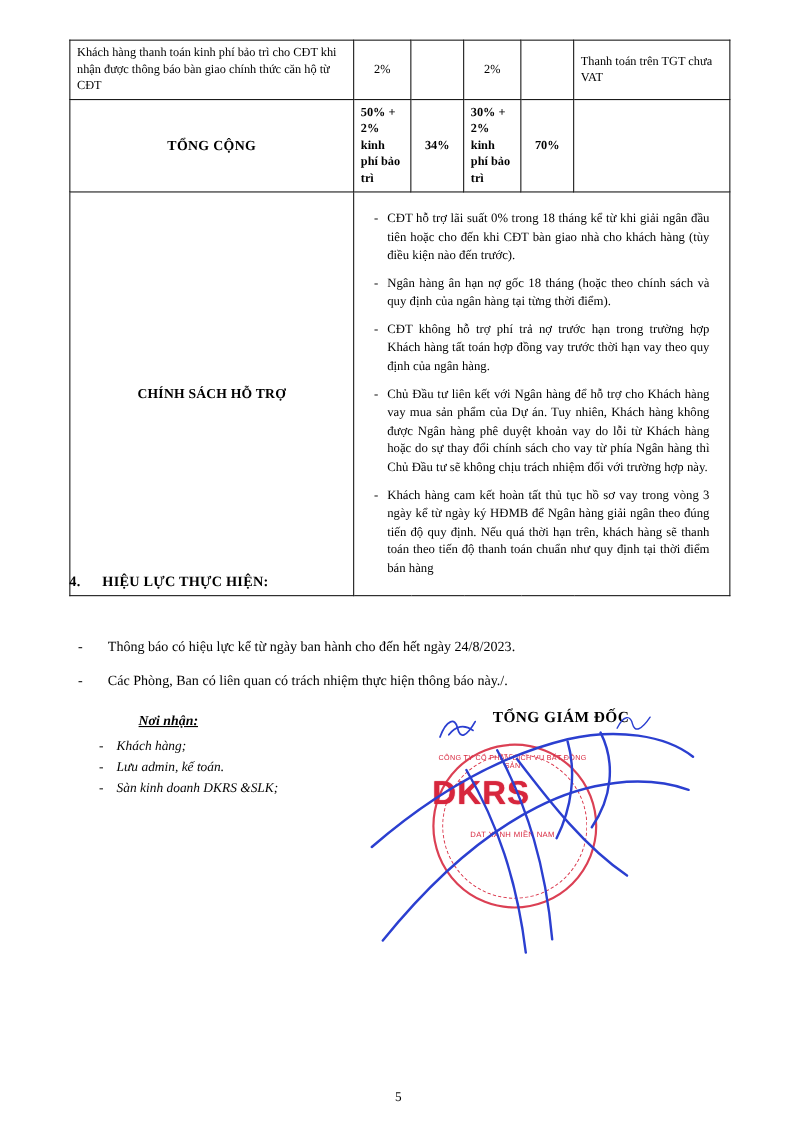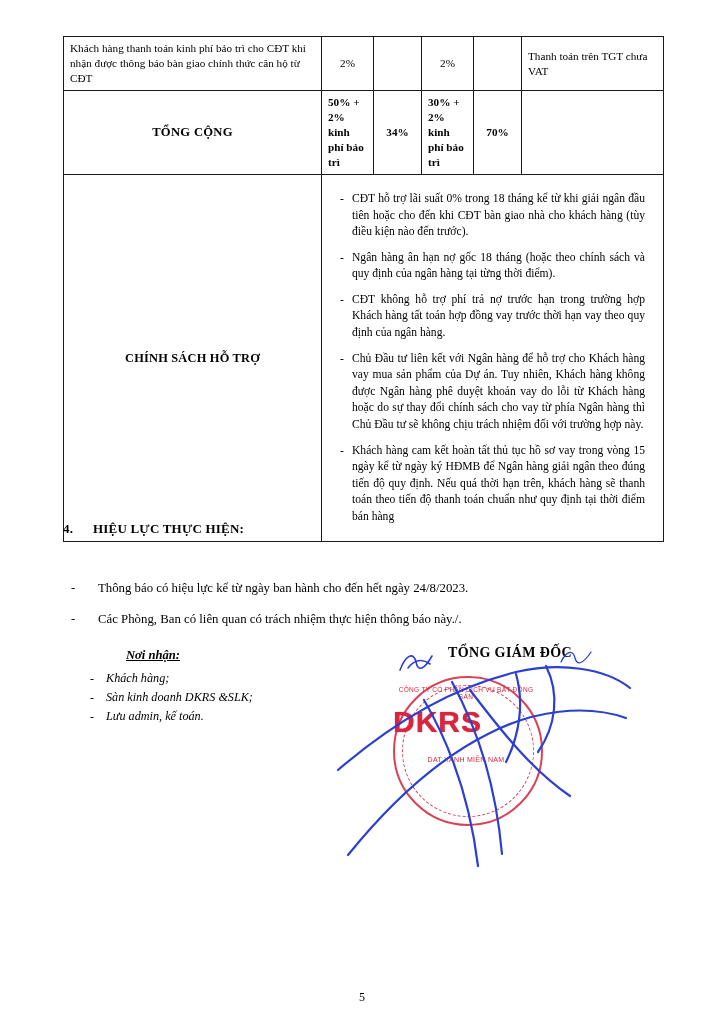--- a/index.html
+++ b/index.html
@@ -289,42 +289,42 @@
         <td></td>
       </tr>
       <tr>
         <td class="policy-label">CHÍNH SÁCH HỖ TRỢ</td>
         <td class="policy-body" colspan="5">
           <ul class="policy-list">
             <li>CĐT hỗ trợ lãi suất 0% trong 18 tháng kể từ khi giải ngân đầu tiên hoặc cho đến khi CĐT bàn giao nhà cho khách hàng (tùy điều kiện nào đến trước).</li>
             <li>Ngân hàng ân hạn nợ gốc 18 tháng (hoặc theo chính sách và quy định của ngân hàng tại từng thời điểm).</li>
             <li>CĐT không hỗ trợ phí trả nợ trước hạn trong trường hợp Khách hàng tất toán hợp đồng vay trước thời hạn vay theo quy định của ngân hàng.</li>
             <li>Chủ Đầu tư liên kết với Ngân hàng để hỗ trợ cho Khách hàng vay mua sản phẩm của Dự án. Tuy nhiên, Khách hàng không được Ngân hàng phê duyệt khoản vay do lỗi từ Khách hàng hoặc do sự thay đổi chính sách cho vay từ phía Ngân hàng thì Chủ Đầu tư sẽ không chịu trách nhiệm đối với trường hợp này.</li>
-            <li>Khách hàng cam kết hoàn tất thủ tục hồ sơ vay trong vòng 15 ngày kể từ ngày ký HĐMB để Ngân hàng giải ngân theo đúng tiến độ quy định. Nếu quá thời hạn trên, khách hàng sẽ thanh toán theo tiến độ thanh toán chuẩn như quy định tại thời điểm bán hàng</li>
+            <li>Khách hàng cam kết hoàn tất thủ tục hồ sơ vay trong vòng 3 ngày kể từ ngày ký HĐMB để Ngân hàng giải ngân theo đúng tiến độ quy định. Nếu quá thời hạn trên, khách hàng sẽ thanh toán theo tiến độ thanh toán chuẩn như quy định tại thời điểm bán hàng</li>
           </ul>
         </td>
       </tr>
     </tbody>
   </table>
 
   <div class="section-heading">
     <span class="num">4.</span><span>HIỆU LỰC THỰC HIỆN:</span>
   </div>
 
   <div class="bullets">
     <div class="bullet">Thông báo có hiệu lực kể từ ngày ban hành cho đến hết ngày 24/8/2023.</div>
     <div class="bullet">Các Phòng, Ban có liên quan có trách nhiệm thực hiện thông báo này./.</div>
   </div>
 
   <div class="recipients">
     <div class="title">Nơi nhận:</div>
     <ul>
       <li>Khách hàng;</li>
+      <li>Lưu admin, kế toán.</li>
       <li>Sàn kinh doanh DKRS &amp;SLK;</li>
-      <li>Lưu admin, kế toán.</li>
     </ul>
   </div>
 
   <div class="signature">
     <div class="sig-title">TỔNG GIÁM ĐỐC</div>
   </div>
 
   <div class="stamp"></div>
   <div class="stamp-top">CÔNG TY CỔ PHẦN DỊCH VỤ BẤT ĐỘNG SẢN</div>
   <div class="stamp-text">DKRS</div>

